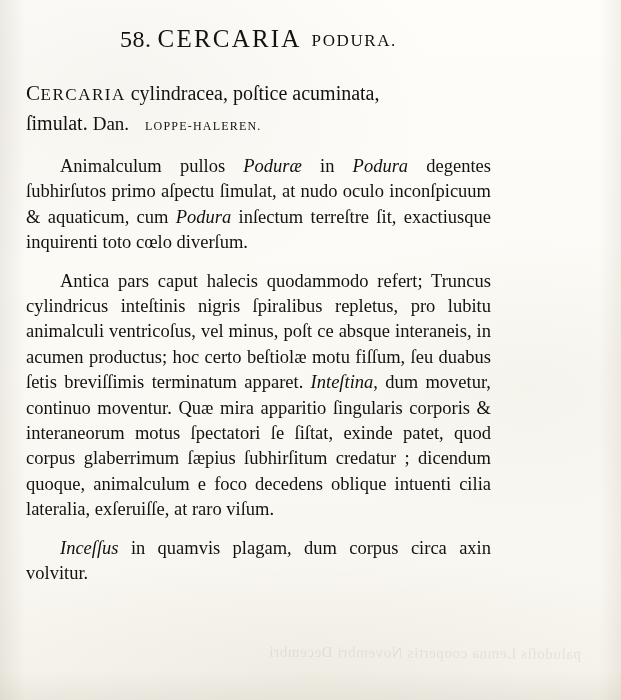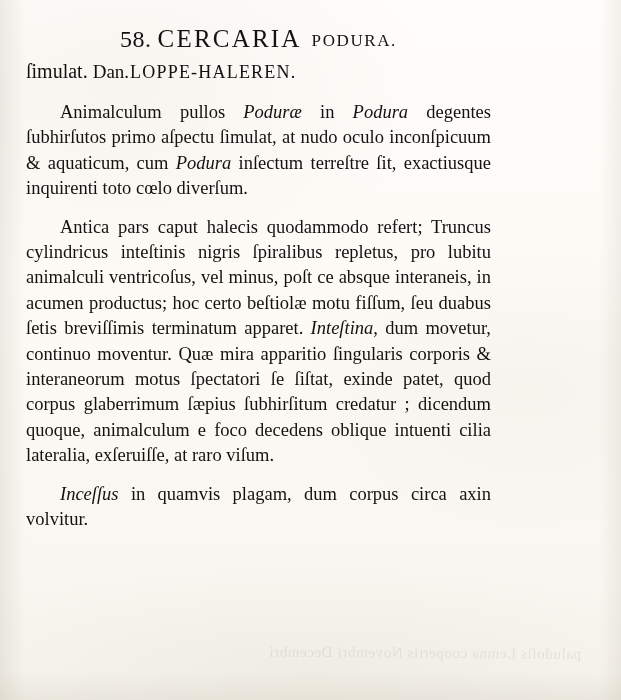--- a/index.html
+++ b/index.html
@@ -103,23 +103,23 @@
     letter-spacing: 1.5px;
   }
   .diagnosis .lead-caps .drop {
     font-size: 21px;
     letter-spacing: 0.6px;
   }
   .diagnosis .auth {
     font-size: 19px;
   }
   .diagnosis .vernacular {
-    font-size: 18px;
+    font-size: 12px;
     letter-spacing: 1.2px;
-    margin-left: 1px;
+    margin-left: 16px;
   }
   .diagnosis-line2 {
     text-align: left;
     margin-top: 0;
   }
 
   p.body-par {
     margin: 13px 0 0 0;
     font-size: 18.5px;
     line-height: 25.4px;
@@ -144,20 +144,23 @@
 <div class="paper-grain"></div>
 <div class="edge-shade"></div>
 <div class="showthrough">paludoſis Lemna coopertis Novembri Decembri</div>
 
 <div class="page">
 
   <div class="heading">
     <span class="num">58.</span><span class="genus">CERCARIA</span><span class="species">PODURA.</span>
   </div>
 
+  <div class="diagnosis">
+    <span class="lead-caps"><span class="drop">C</span><span>ERCARIA</span></span><span> cylindracea, poſtice acuminata,</span>
+  </div>
   <div class="diagnosis diagnosis-line2">
     <span>ſimulat.</span>
     <span class="auth">Dan.</span><span class="vernacular">LOPPE-HALEREN.</span>
   </div>
 
   <p class="body-par just-block"><span>Animalculum pullos </span><i>Poduræ</i><span> in </span><i>Podura</i><span> degentes ſubhirſutos primo aſpectu ſimulat, at nudo oculo inconſpicuum &amp; aquaticum, cum </span><i>Podura</i><span> inſectum terreſtre ſit, exactiusque inquirenti toto cœlo diverſum.</span></p>
   <p class="body-par just-block"><span>Antica pars caput halecis quodammodo refert; Truncus cylindricus inteſtinis nigris ſpiralibus repletus, pro lubitu animalculi ventricoſus, vel minus, poſt ce absque interaneis, in acumen productus; hoc certo beſtiolæ motu fiſſum, ſeu duabus ſetis breviſſimis terminatum apparet.  </span><i>Inteſtina</i><span>, dum movetur, continuo moventur. Quæ mira apparitio ſingularis corporis &amp; interaneorum motus ſpectatori ſe ſiſtat, exinde patet, quod corpus glaberrimum ſæpius ſubhirſitum credatur ; dicendum quoque, animalculum e foco decedens oblique intuenti cilia lateralia, exſeruiſſe, at raro viſum.</span></p>
   <p class="body-par just-block"><i>Inceſſus</i><span> in quamvis plagam, dum corpus circa axin volvitur.</span></p>
 
 </div>

